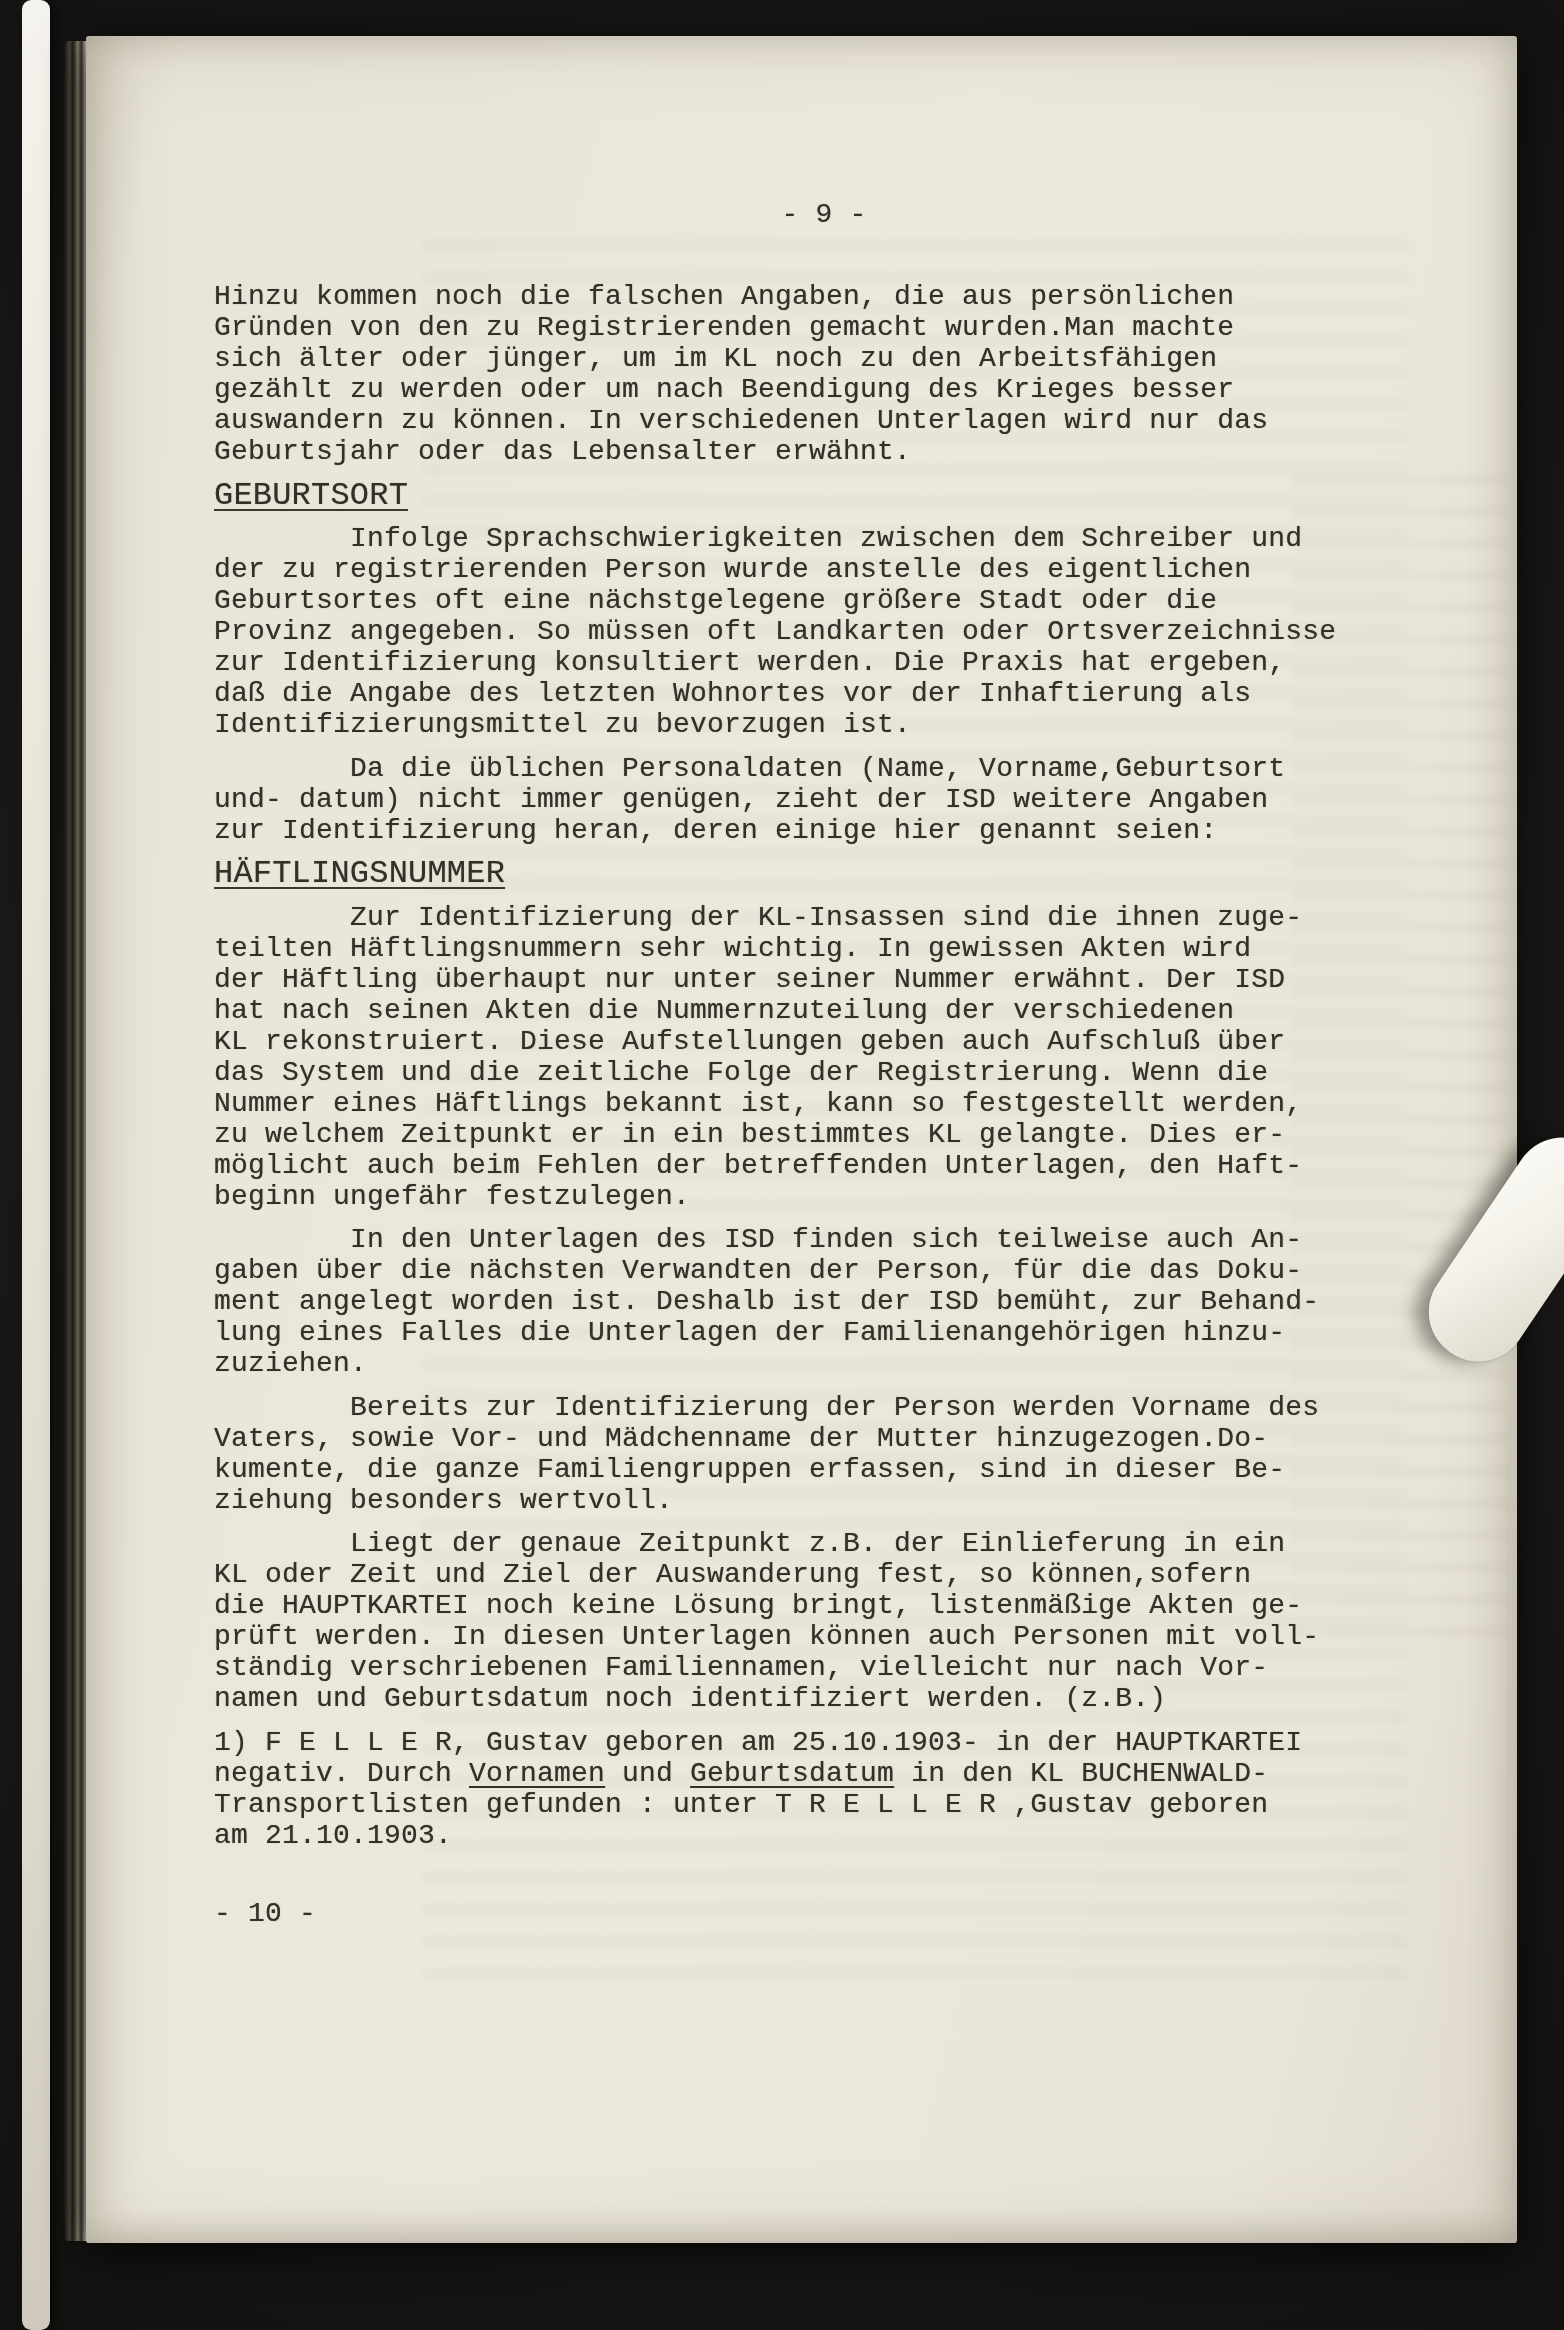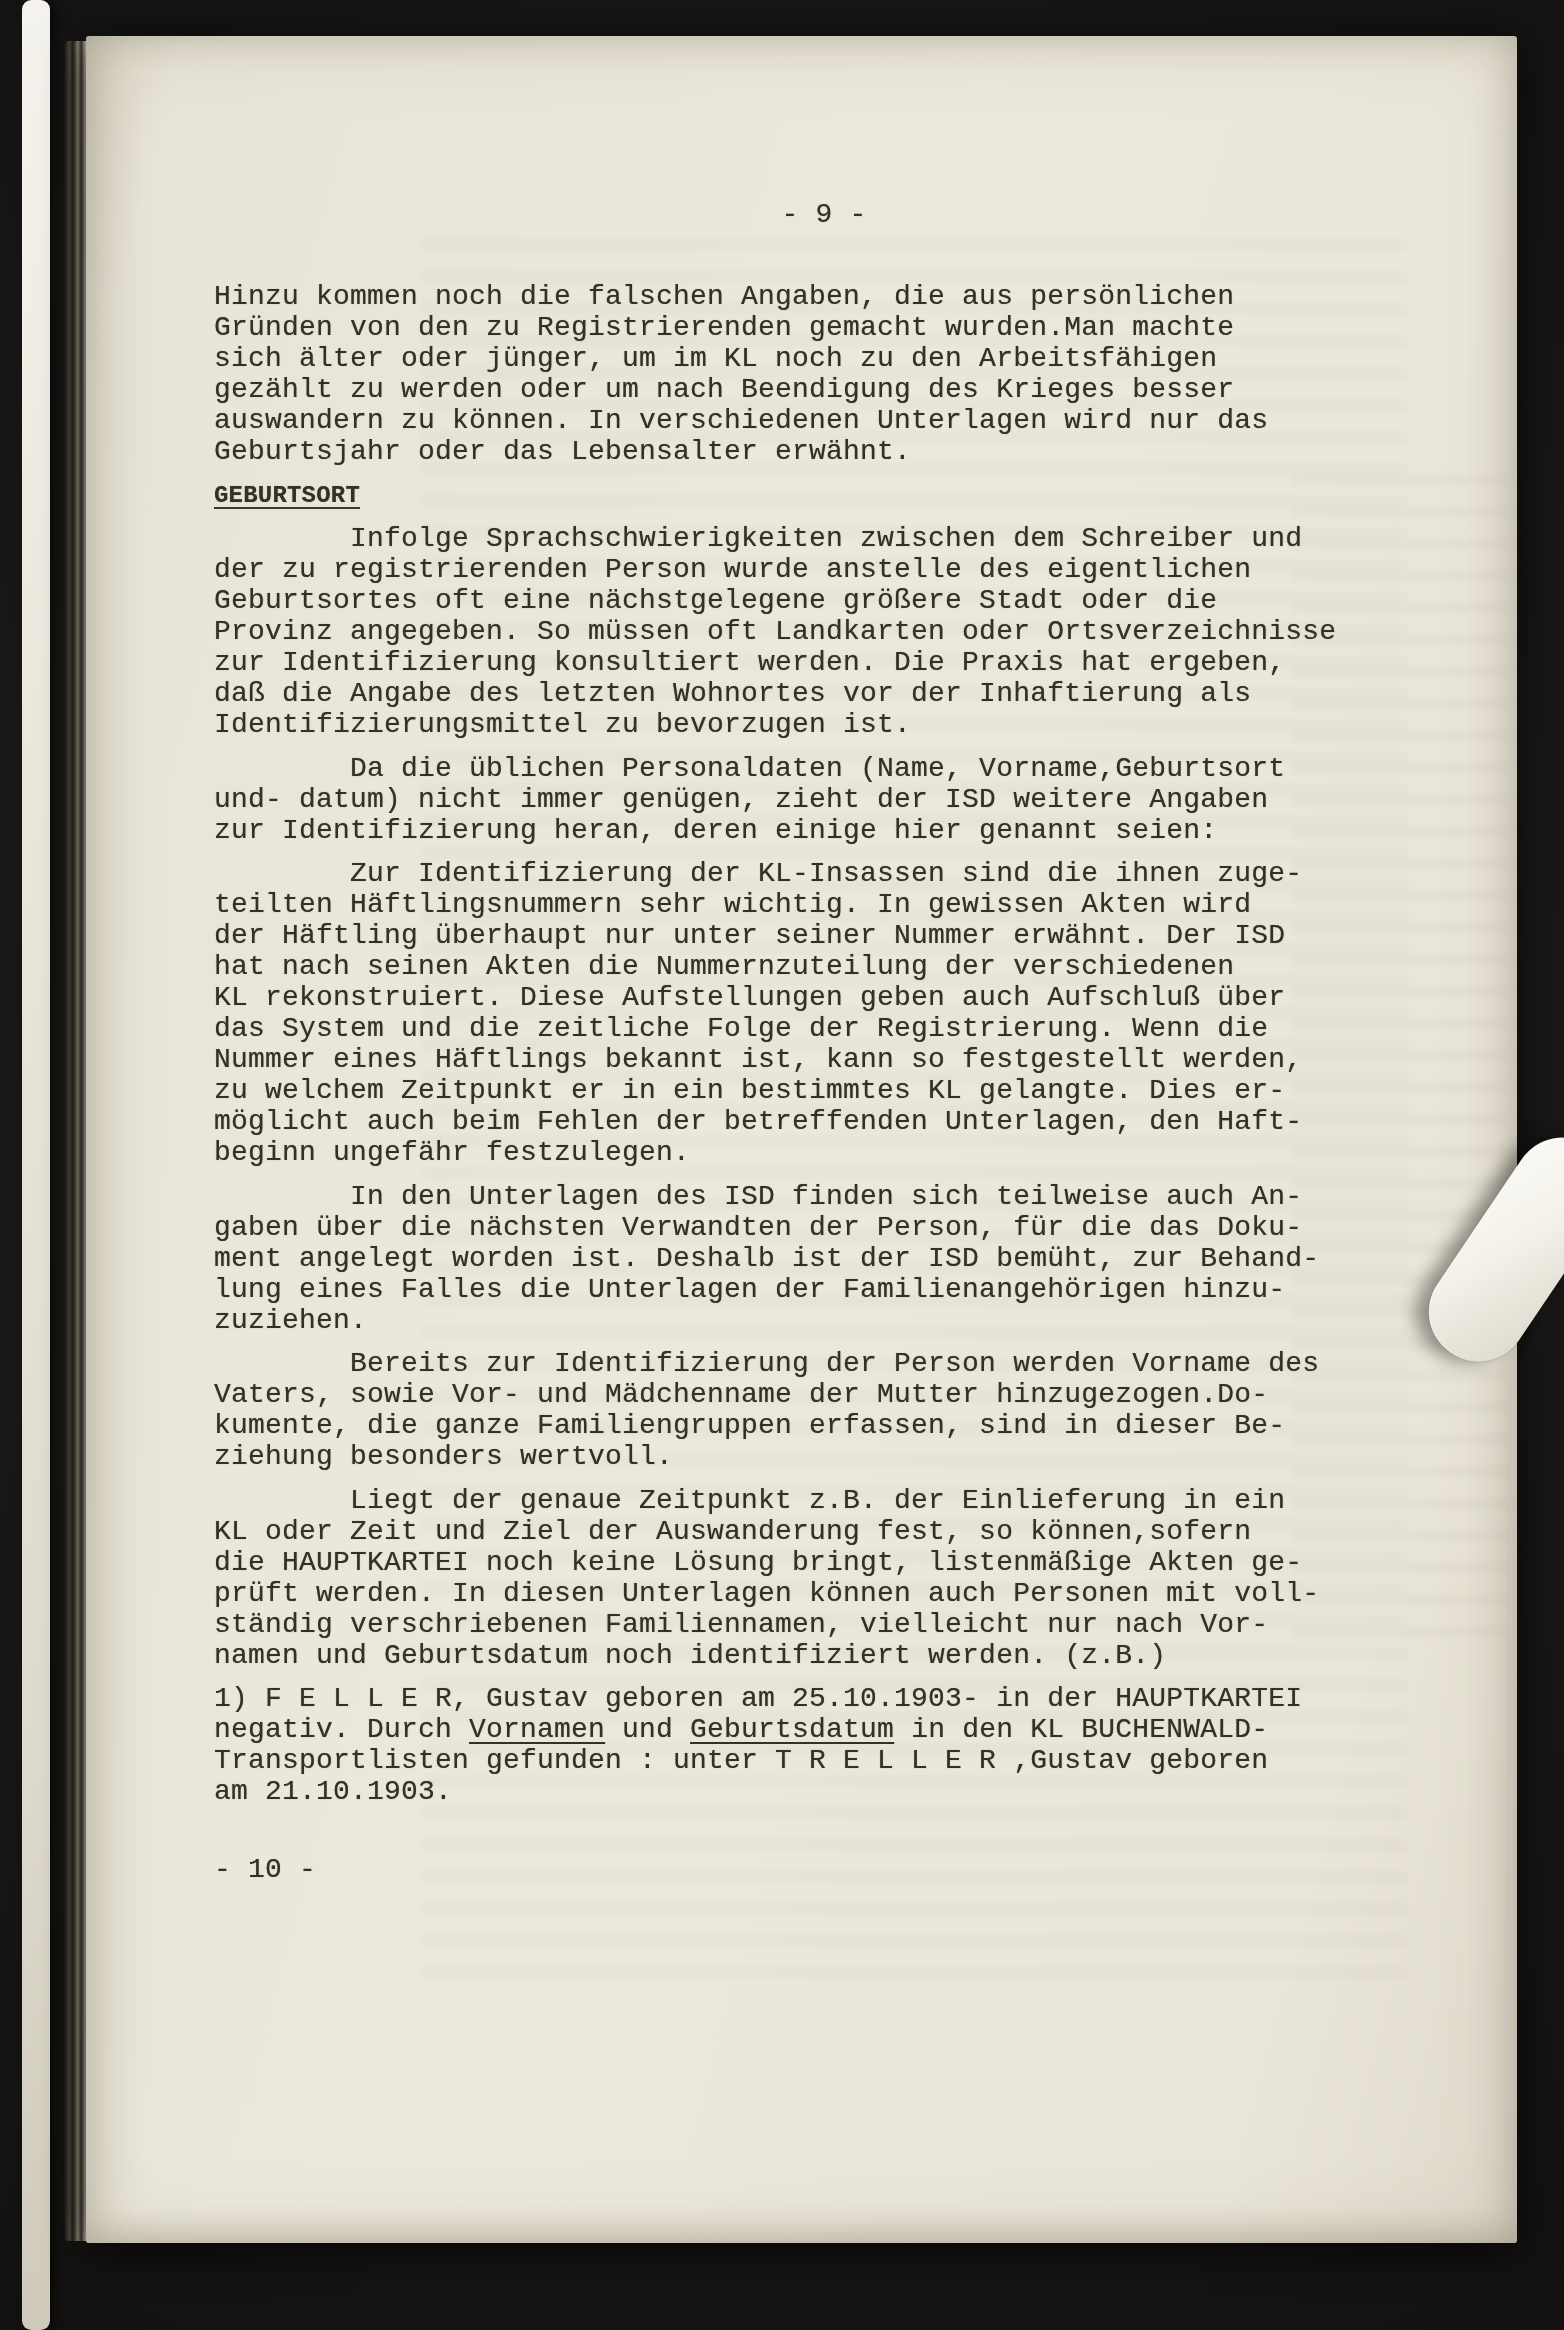--- a/index.html
+++ b/index.html
@@ -93,22 +93,22 @@
     letter-spacing: 0.2px;
     color: #343029;
     text-shadow: 0 0 0.9px rgba(52,48,41,0.55);
   }
   .para {
     margin: 0 0 12.5px 0;
     white-space: pre;
   }
   .heading {
     margin: 0 0 12.5px 0;
-    font-size: 24px;
-    font-weight: bold;
+    font-size: 32px;
+    font-weight: normal;
     white-space: pre;
     text-decoration: underline;
     text-decoration-thickness: 2.3px;
     text-underline-offset: 4.7px;
     text-decoration-color: rgba(52,48,41,0.9);
   }
   .u {
     text-decoration: underline;
     text-decoration-thickness: 2.3px;
     text-underline-offset: 4.7px;
@@ -169,20 +169,21 @@
 Geburtsortes oft eine nächstgelegene größere Stadt oder die
 Provinz angegeben. So müssen oft Landkarten oder Ortsverzeichnisse
 zur Identifizierung konsultiert werden. Die Praxis hat ergeben,
 daß die Angabe des letzten Wohnortes vor der Inhaftierung als
 Identifizierungsmittel zu bevorzugen ist.</p>
 
     <p class="para">        Da die üblichen Personaldaten (Name, Vorname,Geburtsort
 und- datum) nicht immer genügen, zieht der ISD weitere Angaben
 zur Identifizierung heran, deren einige hier genannt seien:</p>
 
+    <h2 class="heading">HÄFTLINGSNUMMER</h2>
 
     <p class="para">        Zur Identifizierung der KL-Insassen sind die ihnen zuge-
 teilten Häftlingsnummern sehr wichtig. In gewissen Akten wird
 der Häftling überhaupt nur unter seiner Nummer erwähnt. Der ISD
 hat nach seinen Akten die Nummernzuteilung der verschiedenen
 KL rekonstruiert. Diese Aufstellungen geben auch Aufschluß über
 das System und die zeitliche Folge der Registrierung. Wenn die
 Nummer eines Häftlings bekannt ist, kann so festgestellt werden,
 zu welchem Zeitpunkt er in ein bestimmtes KL gelangte. Dies er-
 möglicht auch beim Fehlen der betreffenden Unterlagen, den Haft-

